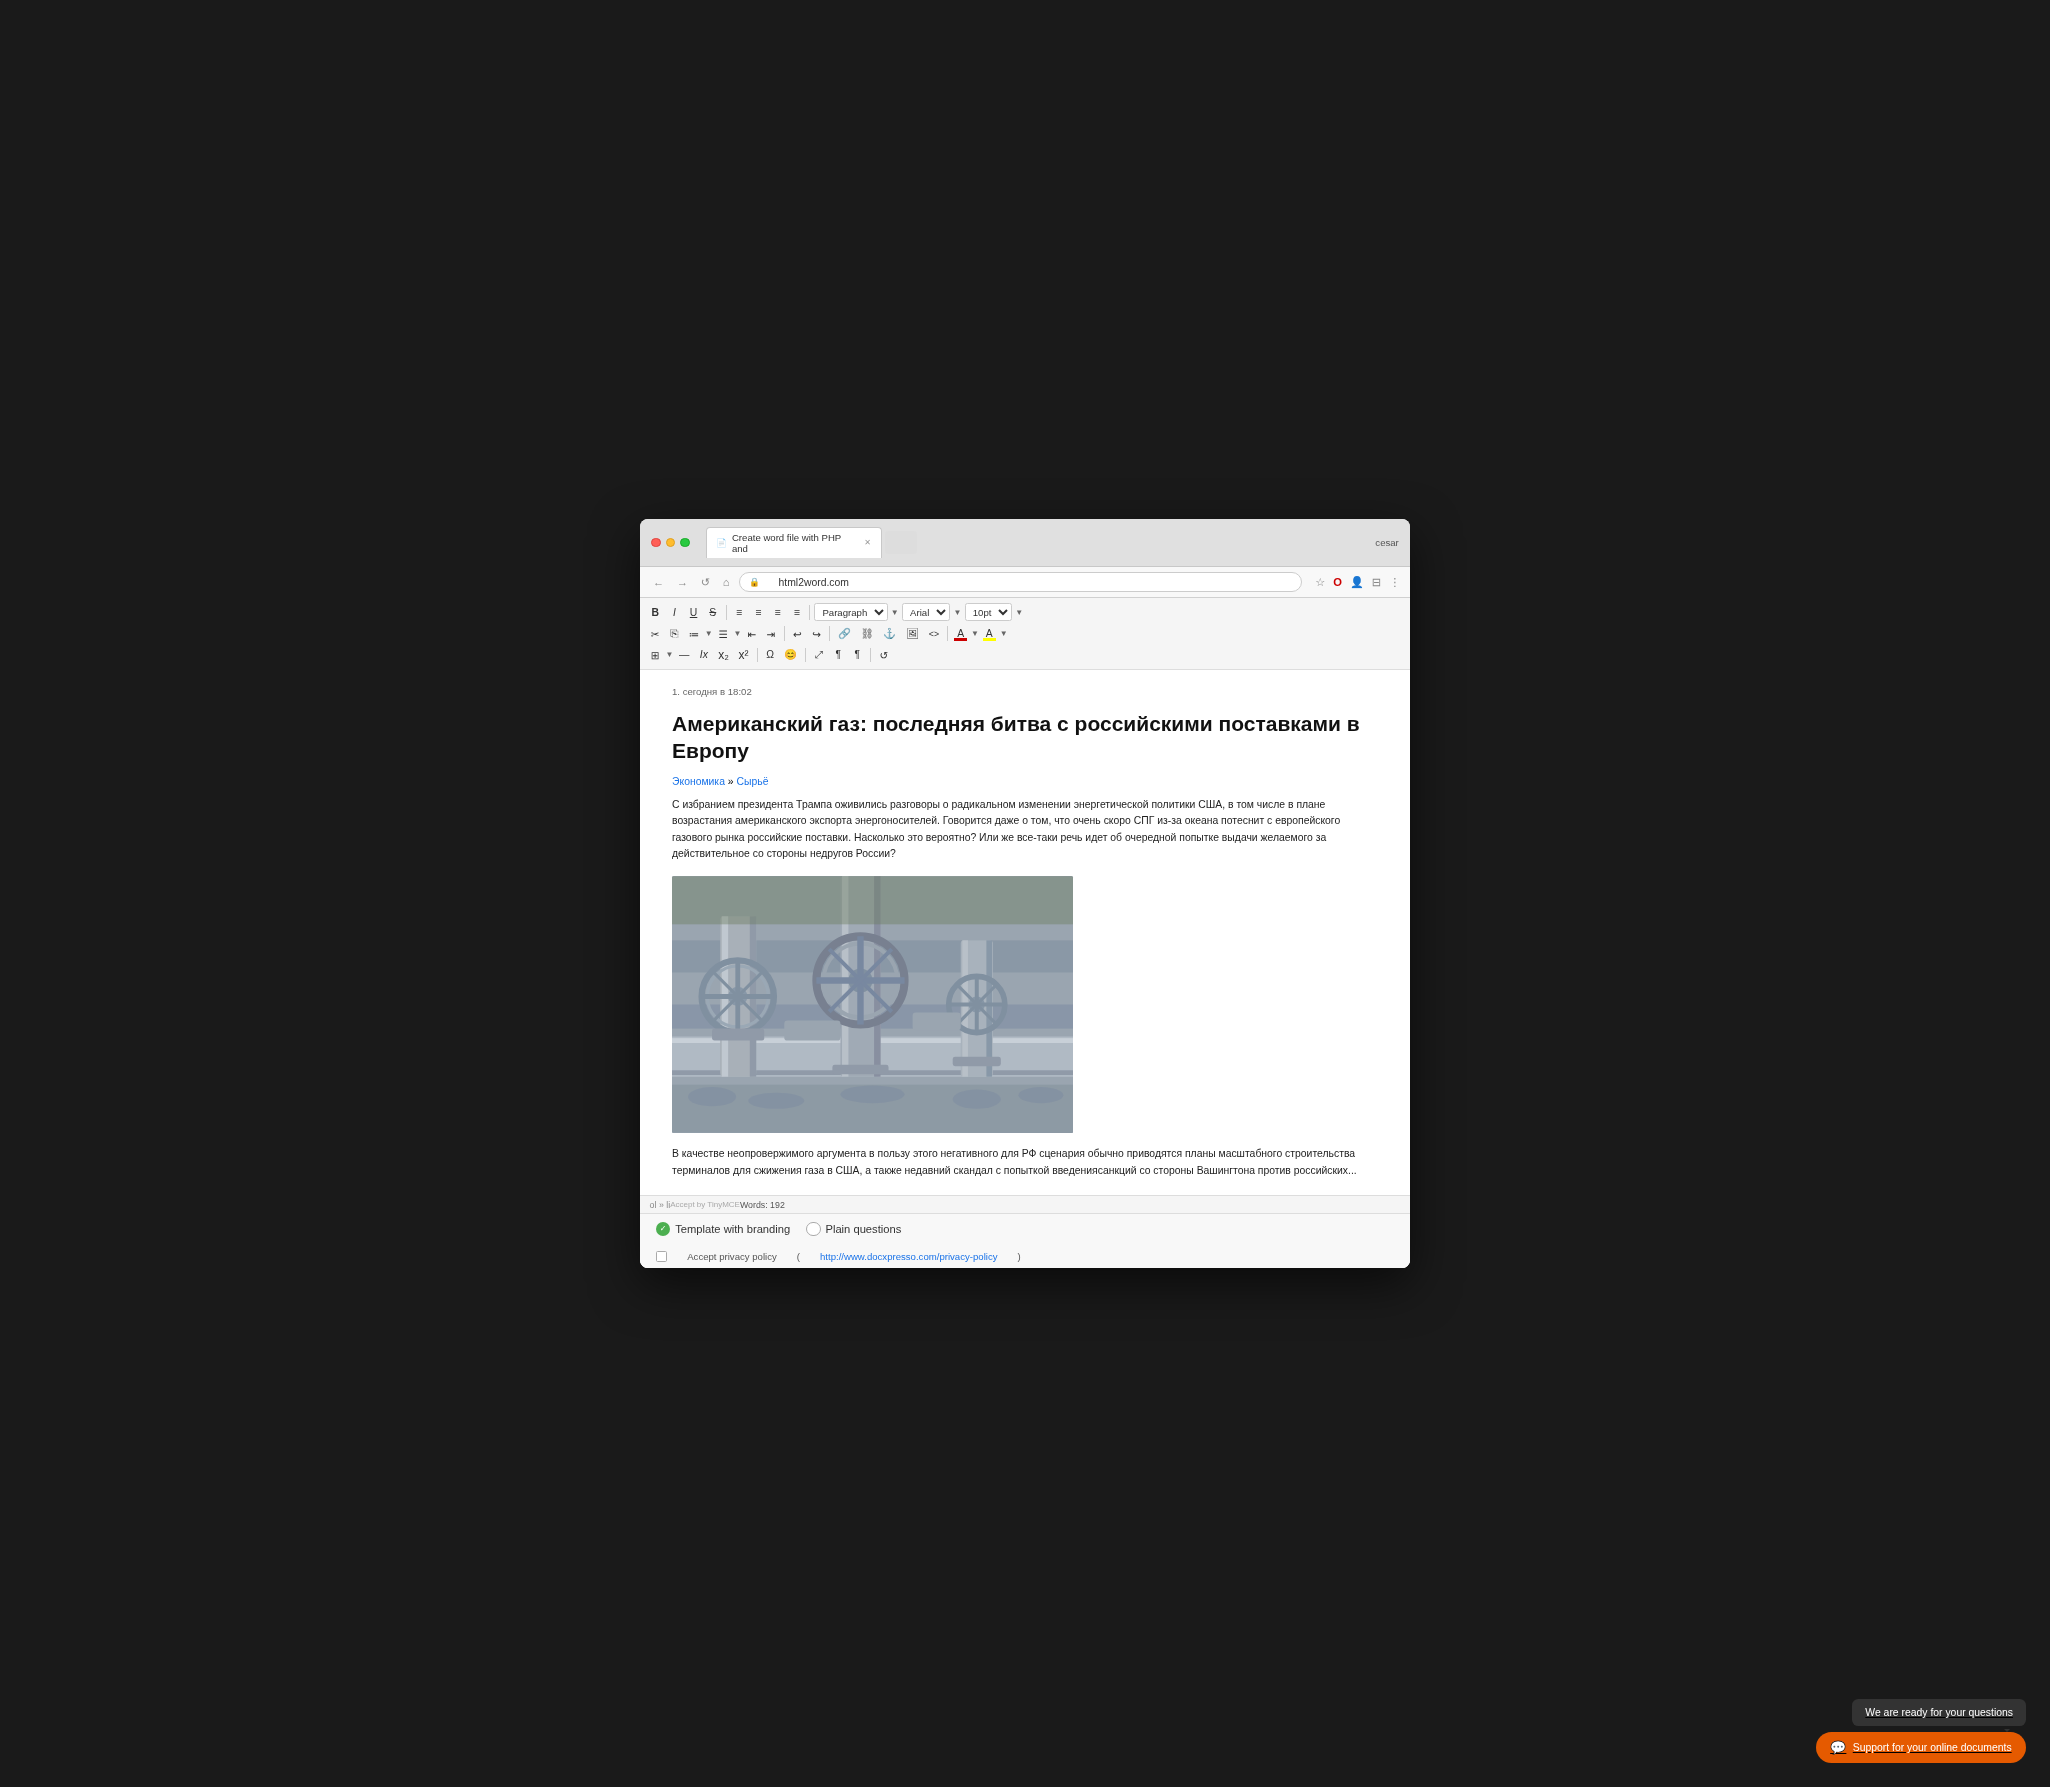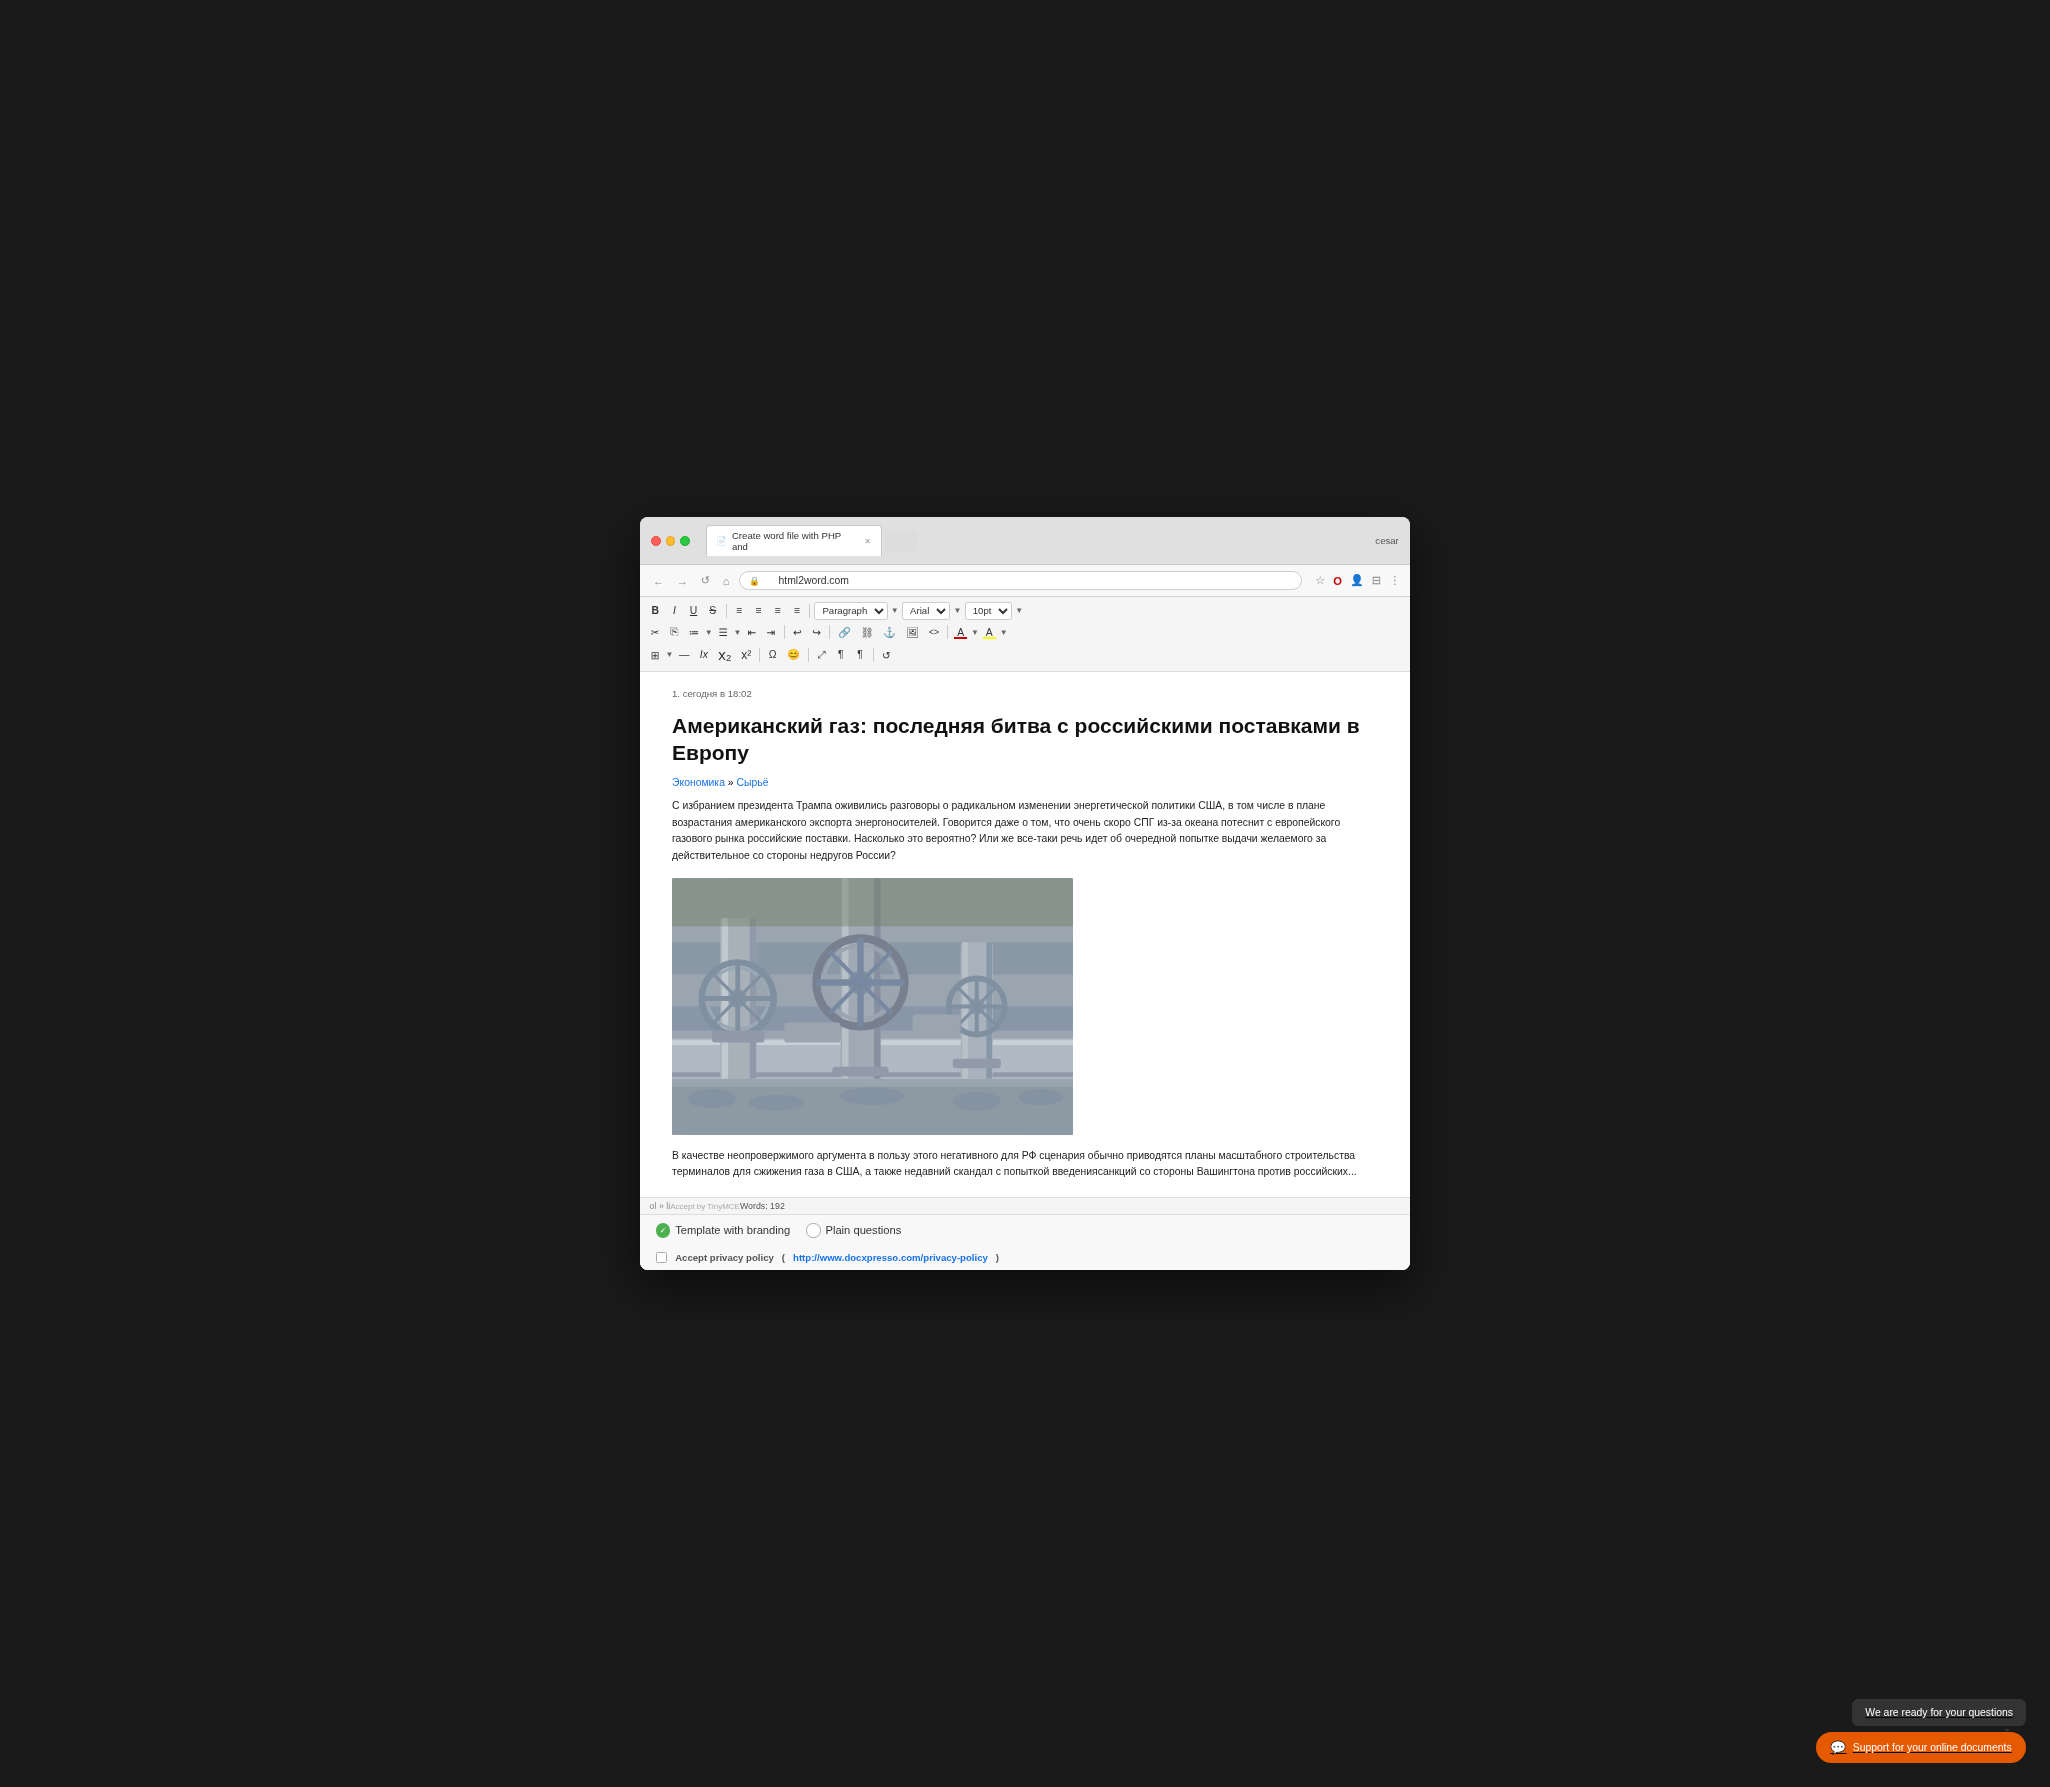--- a/index.html
+++ b/index.html
@@ -281,24 +281,23 @@
       border-radius: 50%;
       border: 1.6px solid #aaa;
       background: #fff;
     }
 
     .privacy-bar {
       padding: 6.4px 16px;
       background: #f8f8f8;
       display: flex;
       align-items: flex-start;
-      gap: 8px;
+      gap: 20px;
       font-size: 9.6px;
       color: #555;
-      font-weight: bold;
     }
 
     .privacy-checkbox {
       width: 11.2px;
       height: 11.2px;
       border: 0.8px solid #aaa;
       border-radius: 1.6px;
       background: #fff;
     }
 
@@ -461,21 +460,21 @@
           <span style="position:absolute;bottom:0.8px;left:2.4px;right:2.4px;height:2.4px;background:#ff0;"></span>
         </button>
         <span style="font-size:8px;color:#666;">▼</span>
       </div>
 
       <div class="toolbar-row">
         <button class="toolbar-btn">⊞</button>
         <span style="font-size:8px;color:#666;">▼</span>
         <button class="toolbar-btn">—</button>
         <button class="toolbar-btn" style="font-style:italic;">Ix</button>
-        <button class="toolbar-btn" style="font-size:15px;">x₂</button>
+        <button class="toolbar-btn" style="font-size:12px;">x₂</button>
         <button class="toolbar-btn" style="font-size:12px;">x²</button>
         <div class="toolbar-divider"></div>
         <button class="toolbar-btn">Ω</button>
         <button class="toolbar-btn">😊</button>
         <div class="toolbar-divider"></div>
         <button class="toolbar-btn">⤢</button>
         <button class="toolbar-btn">¶</button>
         <button class="toolbar-btn">¶</button>
         <div class="toolbar-divider"></div>
         <button class="toolbar-btn">↺</button>

